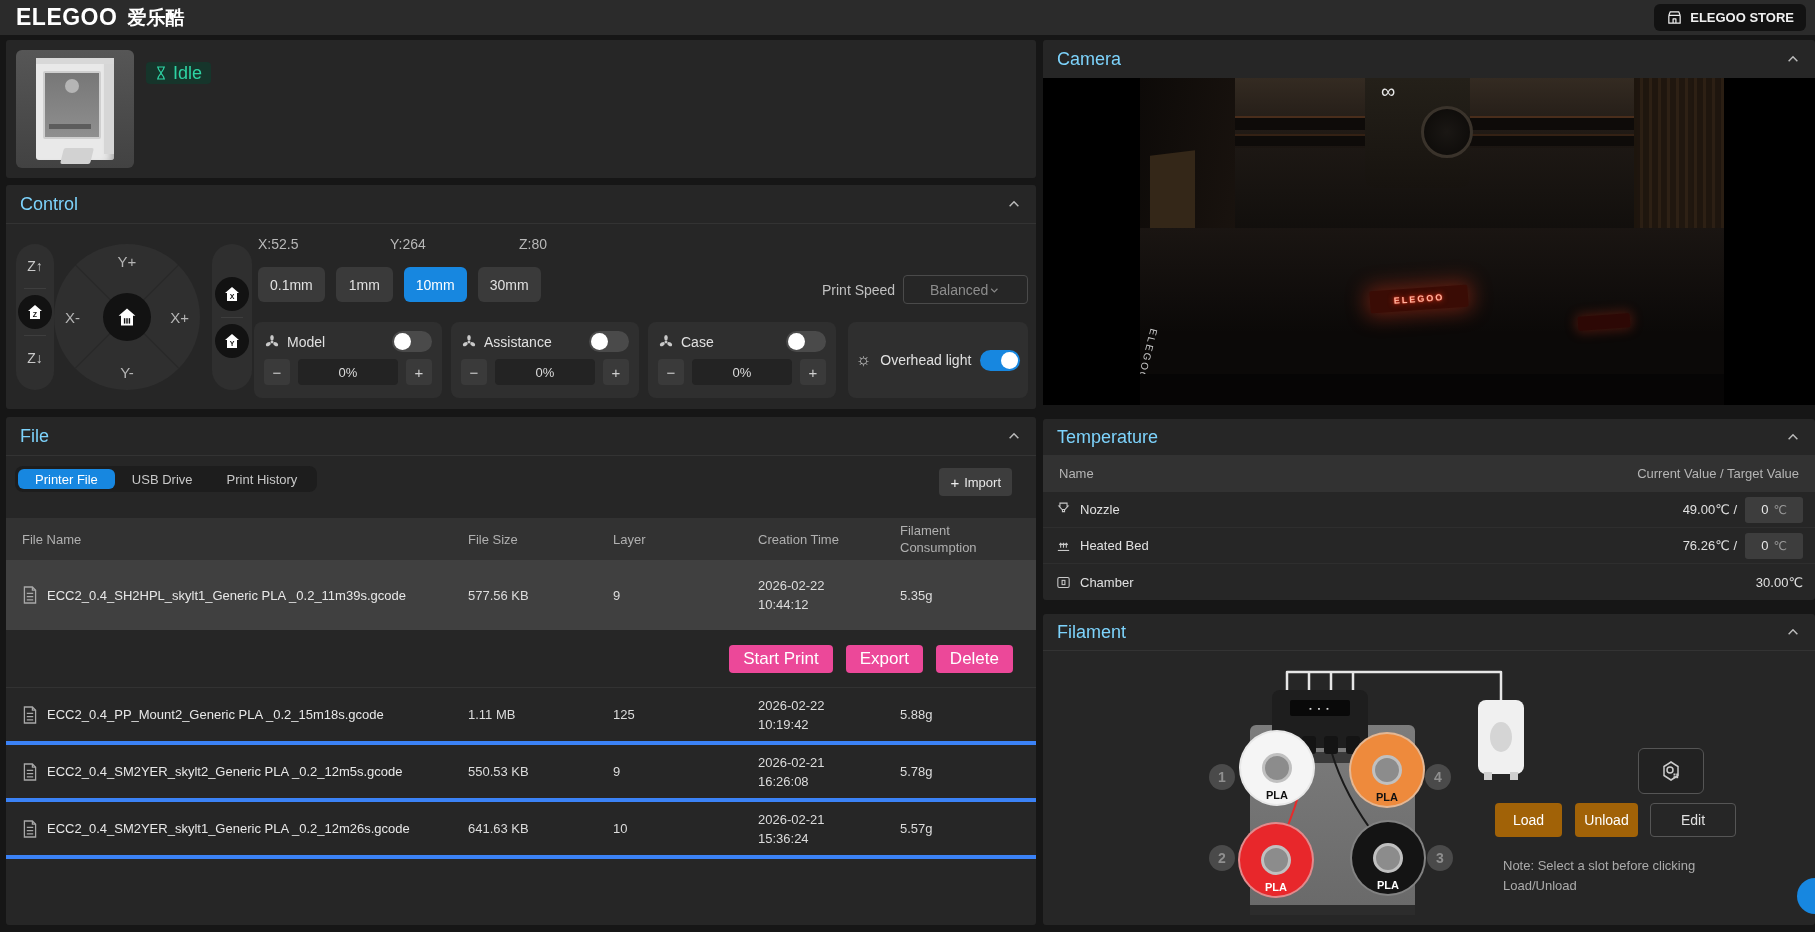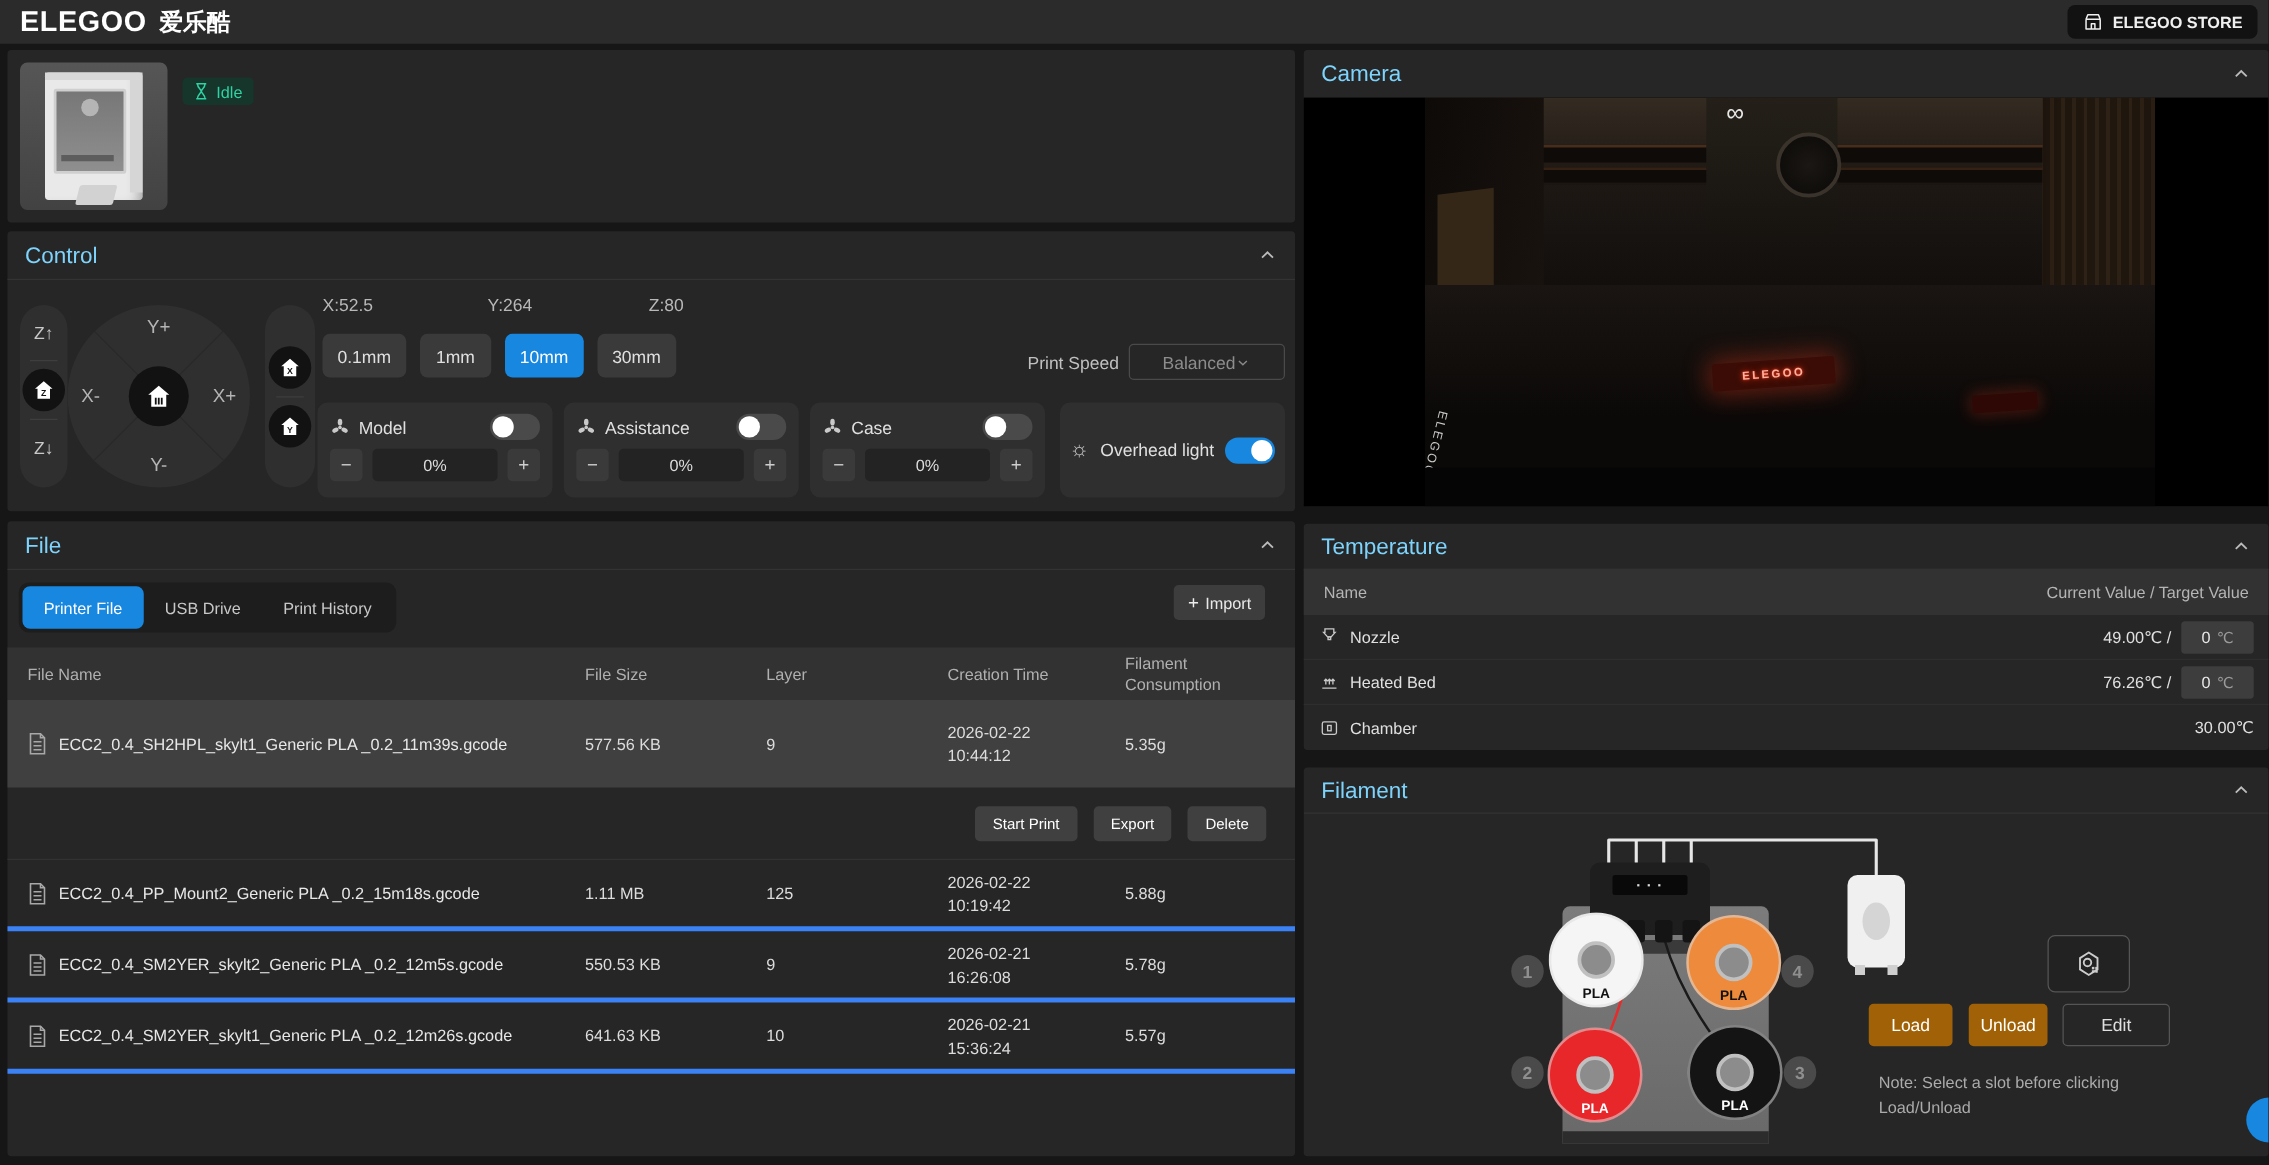--- a/index.html
+++ b/index.html
@@ -17,21 +17,21 @@
   
   .thumb{position:absolute;left:10px;top:10px;width:118px;height:118px;border-radius:6px;background:linear-gradient(#565656,#424242);overflow:hidden;}
   .prn-body{position:absolute;left:20px;top:8px;width:78px;height:102px;background:#e9e9e9;border-radius:3px;box-shadow:inset -10px 0 10px -8px #9b9b9b;}
   .prn-top{position:absolute;left:0;top:0;width:100%;height:6px;background:#d8d8d8;}
   .prn-win{position:absolute;left:7px;top:13px;width:54px;height:64px;background:linear-gradient(#777,#8f8f8f);border:2px solid #cfcfcf;border-radius:2px;}
   .prn-spool{position:absolute;left:20px;top:6px;width:14px;height:14px;border-radius:50%;background:#b5b5b5;}
   .prn-plate{position:absolute;left:4px;bottom:8px;width:42px;height:5px;background:#5d5d5d;}
   .prn-tray{position:absolute;left:26px;bottom:-4px;width:30px;height:16px;background:#d2d2d2;border-radius:2px;transform:skewX(-14deg);}
   .prn-side{position:absolute;right:0;top:6px;width:10px;height:90px;background:#d6d6d6;}
   .badge{position:absolute;left:140px;top:22px;height:22px;background:#16352b;border-radius:4px;display:flex;align-items:center;gap:6px;padding:0 9px;}
-  .badge span{font-size:13px;color:#2ed3a3;}
+  .badge span{font-size:18px;color:#2ed3a3;}
   
   .zpill,.xypill{position:absolute;background:#2f2f2f;border-radius:20px;display:flex;flex-direction:column;align-items:center;}
   .zpill{left:10px;top:59px;width:38px;height:146px;}
   .xypill{left:206px;top:59px;width:40px;height:146px;}
   .pill-div{width:22px;height:1px;background:#3e3e3e;}
   .zlab{height:44px;display:flex;align-items:center;justify-content:center;color:#c9c9c9;font-size:14px;cursor:pointer;}
   .homebtn{width:34px;height:34px;border-radius:50%;background:#121212;display:flex;align-items:center;justify-content:center;cursor:pointer;margin:6px 0;}
   .wheel{position:absolute;left:48px;top:59px;width:146px;height:146px;border-radius:50%;background:#2f2f2f;}
   .wheel .diag{position:absolute;left:0;top:72px;width:146px;height:1px;background:#282828;}
   .d1{transform:rotate(45deg);} .d2{transform:rotate(-45deg);}
@@ -57,37 +57,37 @@
   .toggle.on{background:#1787e0;}
   .toggle.on .knob{left:21px;}
   .fc-bot{display:flex;gap:8px;margin-top:7px;align-items:center;}
   .stp{width:26px;height:26px;background:#3a3a3a;border-radius:4px;color:#cfcfcf;font-size:15px;display:flex;align-items:center;justify-content:center;cursor:pointer;}
   .stp-val{flex:1;height:26px;background:#232323;border-radius:4px;color:#dcdcdc;font-size:13px;display:flex;align-items:center;justify-content:center;}
   .lightcard{position:absolute;left:842px;top:137px;width:180px;height:76px;background:#2f2f2f;border-radius:8px;display:flex;align-items:center;justify-content:center;gap:9px;}
   .sun{font-size:17px;color:#c9c9c9;}
   .lightcard .lbl{font-size:14px;color:#e0e0e0;}
   
   .tabs{position:absolute;left:9px;top:49px;background:#1d1d1d;border-radius:8px;padding:3px;display:inline-flex;}
-  .tab{height:34px;padding:0 17px;border-radius:6px;display:flex;align-items:center;font-size:13px;color:#c8c8c8;cursor:pointer;}
+  .tab{height:20px;padding:0 17px;border-radius:6px;display:flex;align-items:center;font-size:13px;color:#c8c8c8;cursor:pointer;}
   .tab.active{background:#1787e0;color:#fff;}
   .import-btn{position:absolute;right:24px;top:51px;height:28px;background:#3d3d3d;border-radius:4px;display:flex;align-items:center;gap:5px;padding:0 11px;cursor:pointer;}
   .import-btn .plus{color:#eee;font-size:15px;}
   .import-btn .txt{color:#e8e8e8;font-size:13px;}
   .trow{display:grid;grid-template-columns:446px 145px 145px 142px auto;align-items:center;padding-left:16px;box-sizing:border-box;position:absolute;left:0;width:100%;}
   .thead{top:101px;height:42px;background:#323232;color:#b0b0b0;font-size:13px;}
   .thead .wrapcol{max-width:112px;line-height:17px;}
   .frow{font-size:13px;color:#dcdcdc;border-bottom:4px solid #3b82f6;cursor:pointer;}
   .frow .fname{display:flex;align-items:center;gap:9px;color:#e8e8e8;padding-right:16px;}
   .frow .dt{line-height:19px;}
   .row-sel{top:143px;height:70px;background:#404040;border-bottom:none;}
   .row-2{top:271px;height:57px;}
   .row-3{top:328px;height:57px;}
   .row-4{top:385px;height:57px;}
   .btnrow{position:absolute;left:0;top:213px;width:100%;height:58px;display:flex;align-items:center;justify-content:flex-end;gap:13px;padding-right:23px;box-sizing:border-box;border-bottom:1px solid #323232;}
-  .bluebtn{height:28px;background:#404040;border-radius:4px;color:#fff;font-size:12px;display:flex;align-items:center;justify-content:center;padding:0 14px;cursor:pointer;}
+  .bluebtn{height:28px;background:#ec4899;border-radius:4px;color:#fff;font-size:17px;display:flex;align-items:center;justify-content:center;padding:0 14px;cursor:pointer;}
   
   .video{position:absolute;left:0;top:38px;width:772px;height:327px;background:#000;overflow:hidden;}
   .scene{position:absolute;left:97px;top:0;width:584px;height:327px;background:linear-gradient(#261f1a,#0e0c0a 55%,#080706);overflow:hidden;}
   .ceil{position:absolute;left:0;top:0;width:100%;height:70px;background:linear-gradient(#342b22,#1b1511);}
   .rail{position:absolute;left:0;width:100%;background:#0e0b09;}
   .r1{top:38px;height:12px;border-top:2px solid rgba(122,74,42,.55);}
   .r2{top:56px;height:10px;border-top:2px solid rgba(122,74,42,.35);}
   .toolhead{position:absolute;left:225px;top:0;width:105px;height:110px;background:linear-gradient(#242019,#17130f);border-radius:0 0 10px 10px;}
   .th-fan{position:absolute;left:56px;top:28px;width:46px;height:46px;border-radius:50%;background:radial-gradient(#1a1714,#0b0907);border:3px solid #3a332b;}
   .th-logo{position:absolute;left:16px;top:2px;color:#e8e8e8;font-size:20px;}

